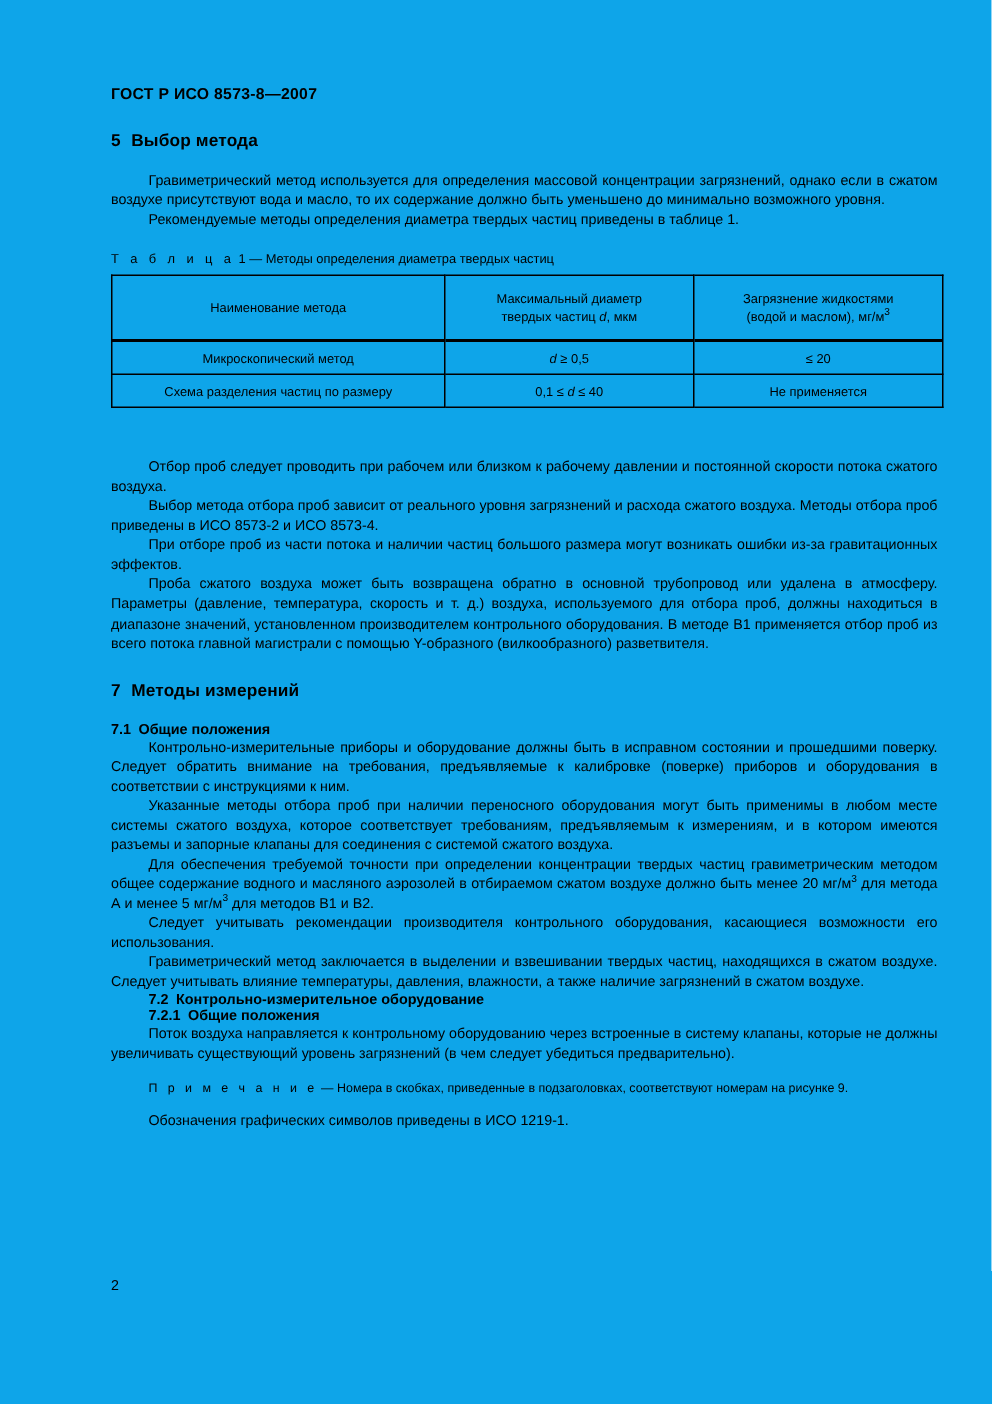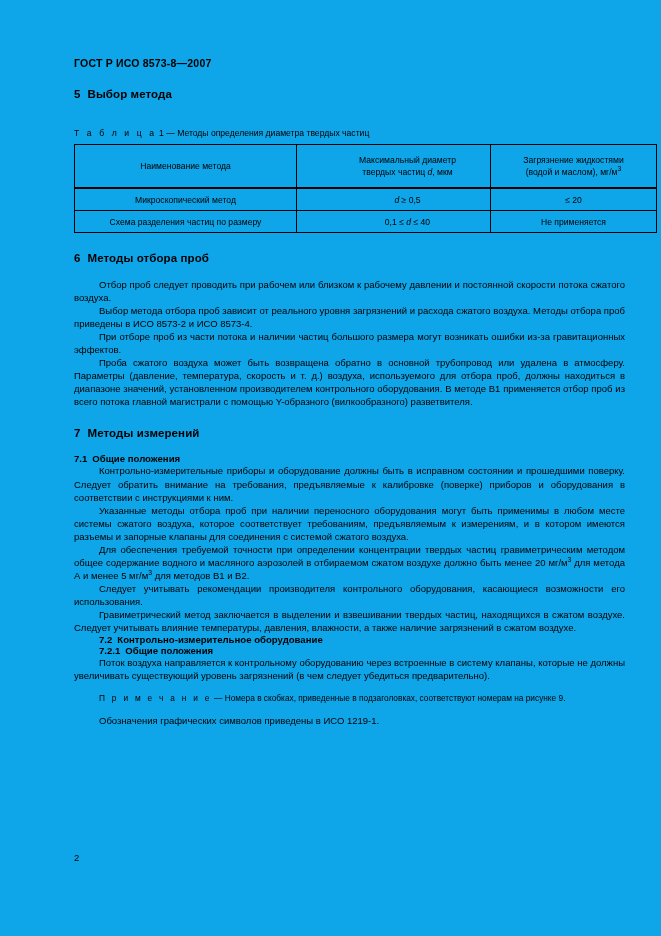--- a/index.html
+++ b/index.html
@@ -99,21 +99,21 @@
     line-height: 12px;
   }
   table.gost tr.head td {
     height: 42px;
     border-bottom-width: 2px;
   }
   table.gost tr.row td {
     height: 21px;
   }
   table.gost .c1 { width: 221px; }
-  table.gost .c2 { width: 165px; padding-left: 28px; }
+  table.gost .c2 { width: 165px; }
   table.gost .c3 { width: 165px; }
   table.gost .hl1 { display: block; }
   table.gost .hl2 { display: block; }
 
   
   p.note {
     font-size: 8.3px;
     line-height: 12px;
     margin: 0;
     padding: 0;
@@ -143,20 +143,22 @@
   <div class="doc-header">ГОСТ Р ИСО 8573-8—2007</div>
 
   <div class="content" style="top:88px;">
 
     <div class="h1">
       <span class="num">5</span><span>Выбор метода</span>
     </div>
 
     <div class="spacer-m"></div>
 
+    <p class="body">Гравиметрический метод используется для определения массовой концентрации загрязнений, однако если в сжатом воздухе присутствуют вода и масло, то их содержание должно быть уменьшено до минимально возможного уровня.</p>
+    <p class="body">Рекомендуемые методы определения диаметра твердых частиц приведены в таблице 1.</p>
 
     <div class="spacer-m"></div>
 
     <p class="tbl-caption">
       <span class="sp">Т а б л и ц а</span>
       <span>1</span>
       <span>—</span>
       <span>Методы определения диаметра твердых частиц</span>
     </p>
 
@@ -187,23 +189,20 @@
         <tr class="row">
           <td class="c1">Схема разделения частиц по размеру</td>
           <td class="c2"><span>0,1 ≤ </span><span class="ital">d</span><span> ≤ 40</span></td>
           <td class="c3">Не применяется</td>
         </tr>
       </tbody>
     </table>
 
     <div class="spacer-l"></div>
 
-    <div class="h1">
-      <span class="num">6</span><span>Методы отбора проб</span>
-    </div>
 
     <div class="spacer-m"></div>
 
     <p class="body">Отбор проб следует проводить при рабочем или близком к рабочему давлении и постоянной скорости потока сжатого воздуха.</p>
     <p class="body">Выбор метода отбора проб зависит от реального уровня загрязнений и расхода сжатого воздуха. Методы отбора проб приведены в ИСО 8573-2 и ИСО 8573-4.</p>
     <p class="body">При отборе проб из части потока и наличии частиц большого размера могут возникать ошибки из-за гравитационных эффектов.</p>
     <p class="body">Проба сжатого воздуха может быть возвращена обратно в основной трубопровод или удалена в атмосферу. Параметры (давление, температура, скорость и т. д.) воздуха, используемого для отбора проб, должны находиться в диапазоне значений, установленном производителем контрольного оборудования. В методе В1 применяется отбор проб из всего потока главной магистрали с помощью Y-образного (вилкообразного) разветвителя.</p>
 
     <div class="spacer-l"></div>
 

